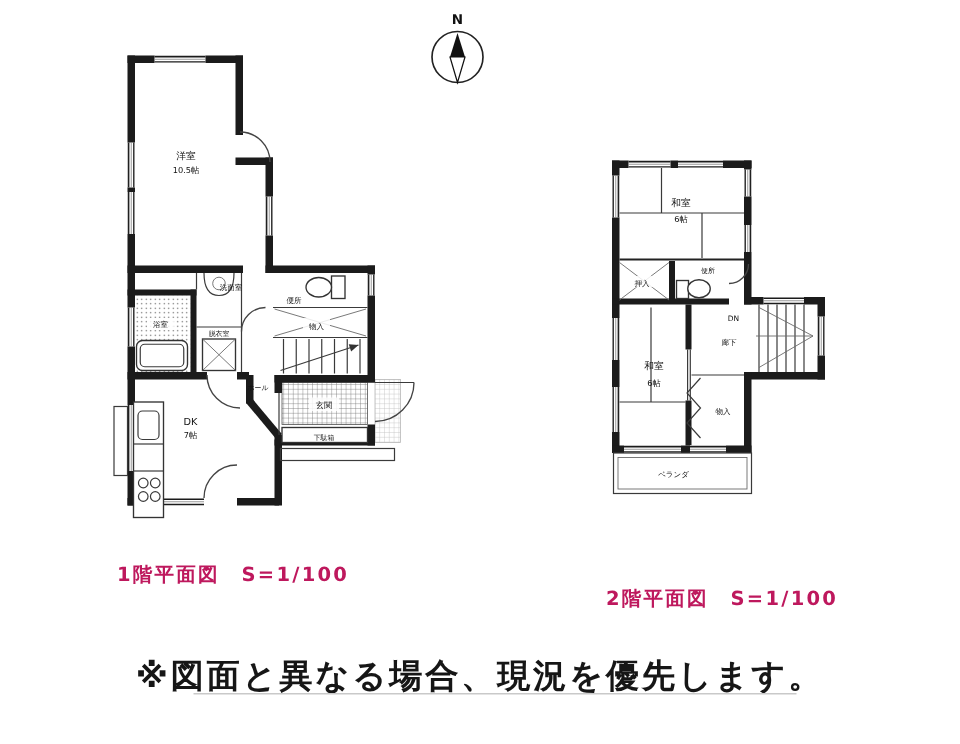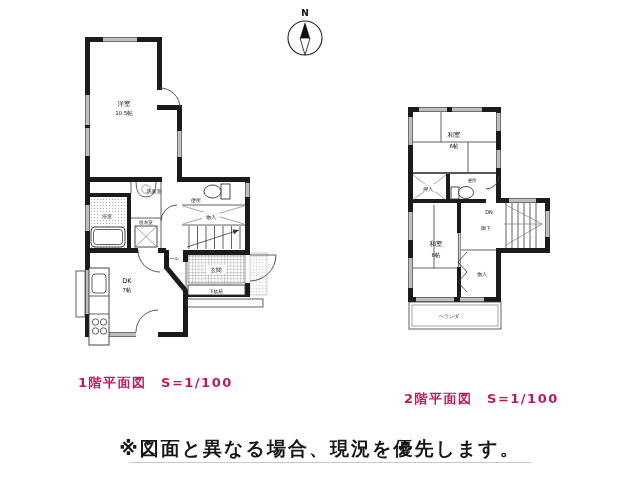--- a/index.html
+++ b/index.html
@@ -3,21 +3,21 @@
 <meta charset="utf-8">
 <style>
   html,body{margin:0;padding:0;background:#ffffff;}
   .page{position:relative;width:640px;height:496px;background:#ffffff;overflow:hidden;
         font-family:"DejaVu Sans",sans-serif;color:#111;}
   .plan-svg{position:absolute;left:0;top:0;}
   .caption{position:absolute;top:374px;font-size:13px;font-weight:bold;letter-spacing:1.5px;
            white-space:pre;color:#be185d;}
   .caption-1f{left:78px;}
   .caption-2f{left:404px;margin-top:16px;}
-  .disclaimer{position:absolute;left:0;right:0;top:436px;text-align:center;font-size:19px;
+  .disclaimer{position:absolute;left:0;right:0;top:436px;text-align:center;font-size:22px;
               font-weight:bold;letter-spacing:2px;color:#161616;}
   .underline{position:absolute;top:462px;left:129px;width:402px;height:1px;background:#c9c9c9;}
   
   .wall{fill:#1b1b1b;}
   .tl{stroke:#3a3a3a;stroke-width:0.8;fill:none;}
   .tl2{stroke:#6a6a6a;stroke-width:0.6;fill:none;}
   .med{stroke:#222;stroke-width:1.4;fill:none;}
   .arc{stroke:#444;stroke-width:0.9;fill:none;}
   .fix{stroke:#333;stroke-width:0.9;fill:#ffffff;}
   .wf{fill:#ffffff;}

